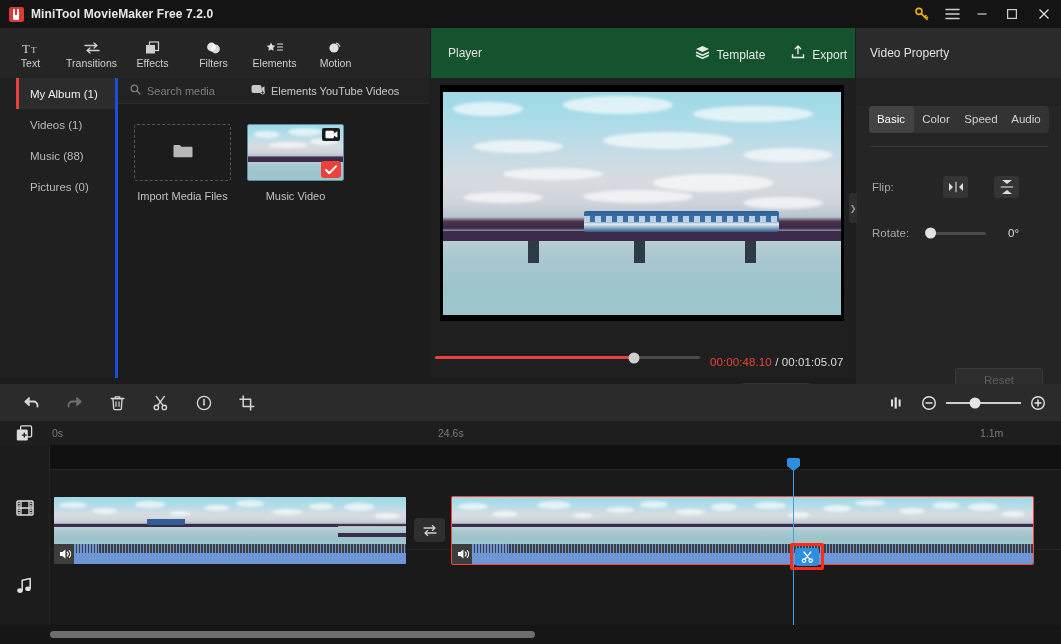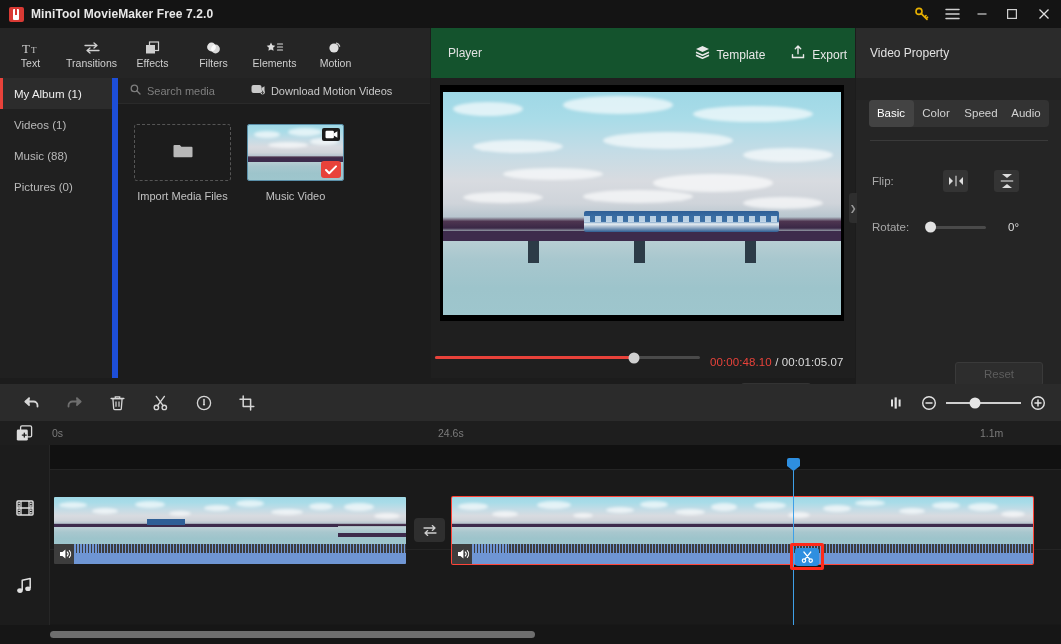--- a/index.html
+++ b/index.html
@@ -49,21 +49,21 @@
     align-items:center; justify-content:center; gap:3px; color:#cfcfcf;
   }
   .tool .tl { font-size:10.5px; line-height:11px; }
   .tool.active { color:#e8423a; }
   .tool .ic { height:17px; display:flex; align-items:flex-end; }
 
   
   .media-area { position:absolute; left:0; top:78px; width:430px; height:300px; background:#1f1f1f; }
   .sidebar {
     position:absolute; left:0; top:0; width:118px; height:300px;
-    background:#202020; border-right:6px solid #1d4ed8;
+    background:#202020; border-right:3px solid #1d4ed8;padding-left:16px;
   }
   .side-item {
     height:31px; display:flex; align-items:center; padding-left:14px;
     font-size:11.5px; color:#b9b9b9; position:relative;
   }
   .side-item.active { background:#2c2c2c; color:#efefef; }
   .side-item.active:before{
     content:""; position:absolute; left:0; top:0; width:3px; height:31px; background:#e8423a;
   }
 
@@ -142,21 +142,21 @@
     font-size:11px; color:#b5b5b5;
   }
   .fs-btn { width:26px; height:24px; margin-left:6px; margin-right:12px; display:flex; align-items:center; justify-content:center; color:#dcdcdc;}
 
   
   .props { position:absolute; left:856px; top:28px; width:205px; height:350px; background:#222; }
   .props-head { height:50px; background:#2b2b2b; display:flex; align-items:center; }
   .props-title { margin-left:14px; font-size:12px; color:#e2e2e2; }
   .props-body { position:relative; height:300px; background:#252525; }
   .tabrow {
-    margin:22px auto 0; width:180px; height:27px; background:#333; border-radius:4px;
+    margin:28px auto 0; width:180px; height:27px; background:#333; border-radius:4px;
     display:flex; align-items:center;
   }
   .ptab { flex:1; text-align:center; font-size:11.5px; color:#d2d2d2; line-height:27px; border-radius:4px;}
   .ptab.active { background:#434343; color:#fff; }
   .divider { margin:13px auto 0; width:178px; height:1px; background:#3a3a3a; }
   .prow { display:flex; align-items:center; margin-top:29px; padding-left:16px; }
   .plabel { width:52px; font-size:11.5px; color:#a8a8a8; }
   .flipbtn { width:25px; height:22px; background:#343434; border-radius:3px; display:flex; align-items:center; justify-content:center; color:#ddd;}
   .rot-track { width:56px; height:3px; background:#4a4a4a; border-radius:2px; position:relative; margin-left:6px;}
   .rot-knob { position:absolute; left:0; top:50%; transform:translate(-45%,-50%); width:11px;height:11px;border-radius:50%;background:#e2e2e2;}
@@ -347,21 +347,21 @@
         </div>
         <div class="dl-box">
           <span>
             <svg width="14" height="11" viewBox="0 0 14 11">
                 <rect x="0.5" y="1" width="10" height="8" rx="2" fill="#c9c9c9"></rect>
                 <path d="M10.5 4l3-1.8v6.6l-3-1.8z" fill="#c9c9c9"></path>
                 <circle cx="11.6" cy="8.2" r="2.2" fill="#c9c9c9"></circle>
                 <path d="M11.6 7.1v2.2M10.6 8.6l1 .9 1-.9" stroke="#1c1c1c" stroke-width=".8" fill="none" stroke-linecap="round"></path>
               </svg>
           </span>
-          <span>Download Motion Videos</span>
+          <span>Elements YouTube Videos</span>
         </div>
       </div>
 
       <div class="media-grid">
         <div>
           <div class="import-tile">
             <span>
               <svg width="22" height="18" viewBox="0 0 22 18">
                   <path d="M1.5 4a1 1 0 011-1h5.3l1.6 1.8h10.1a1 1 0 011 1v8.4a1 1 0 01-1 1H2.5a1 1 0 01-1-1z" fill="#b8b8b8"></path>
                 </svg>

